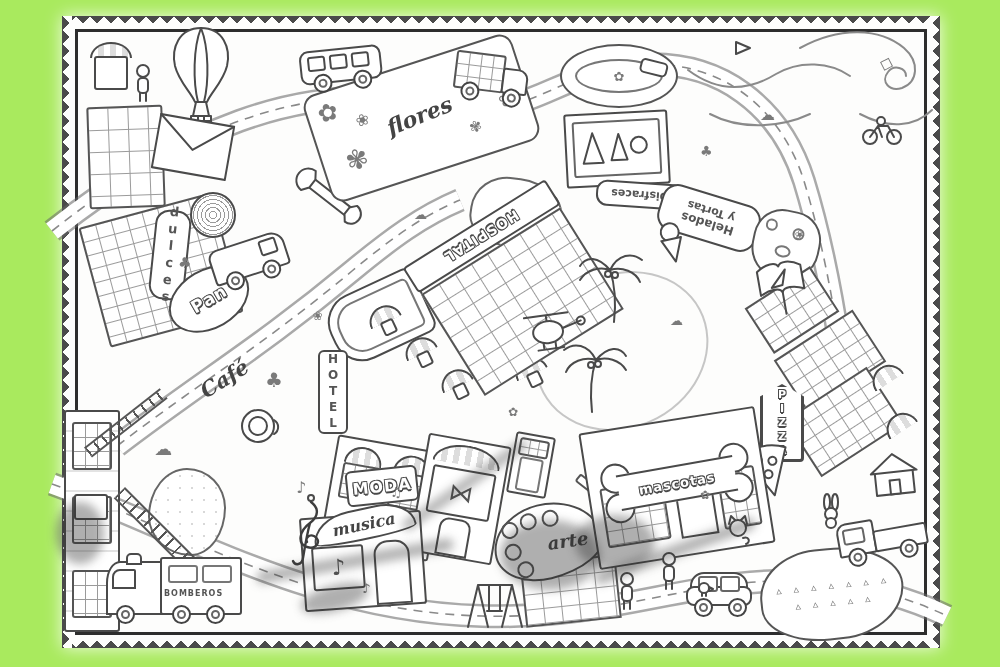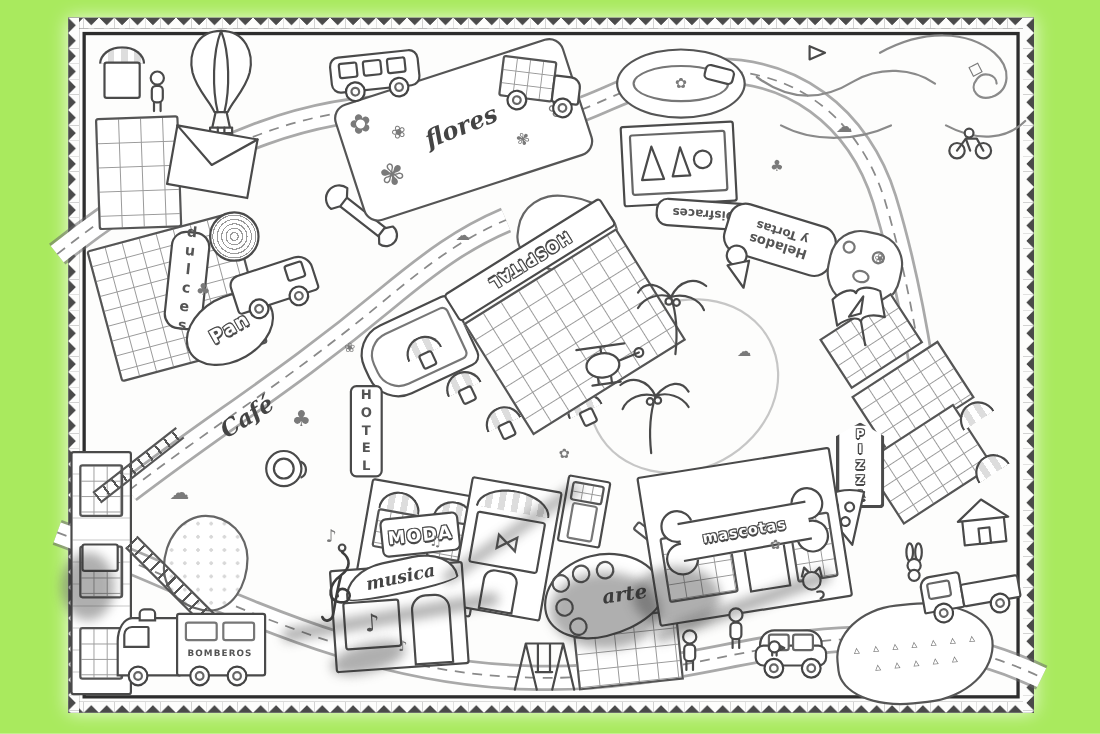--- a/index.html
+++ b/index.html
@@ -404,21 +404,21 @@
   <div class="el" style="left:26px;top:430px;width:96px;height:9px;transform:rotate(-38deg);transform-origin:0 50%;border-top:2px solid #555;border-bottom:2px solid #555;background:repeating-linear-gradient(90deg,#555 0 2px,transparent 2px 10px)"></div>
   <div class="b el" style="left:12px;top:478px;width:30px;height:22px"></div>
   <div class="el" style="left:86px;top:452px;width:74px;height:84px;border:2px solid #666;border-radius:50% 50% 45% 55%/55% 45% 55% 45%;background-color:#fff;background-image:radial-gradient(#d8d8d8 1.5px,transparent 1.5px);background-size:12px 12px"></div>
   <div class="el" style="left:63px;top:471px;width:114px;height:12px;transform:rotate(45deg);transform-origin:0 0;border-top:2px solid #555;border-bottom:2px solid #555;background:repeating-linear-gradient(90deg,#555 0 2px,transparent 2px 10px)"></div>
   <div class="el" style="left:44px;top:521px;width:134px;height:90px">
     <div class="b" style="left:0;top:24px;width:54px;height:50px;border-radius:14px 2px 0 0/22px 2px 0 0"></div>
     <div class="b" style="left:6px;top:32px;width:20px;height:16px;border-radius:8px 2px 0 0"></div>
     <div class="b" style="left:54px;top:20px;width:78px;height:54px"></div>
     <div class="b" style="left:62px;top:28px;width:26px;height:14px;border-color:#777"></div>
     <div class="b" style="left:96px;top:28px;width:26px;height:14px;border-color:#777"></div>
-    <span class="plain" style="position:absolute;left:58px;top:52px;width:72px;text-align:center;font-size:8px;letter-spacing:1px">BOMBEROS</span>
+    <span class="plain" style="position:absolute;left:58px;top:52px;width:72px;text-align:left;font-size:8px;letter-spacing:1px">BOMBEROS</span>
     <div class="wheel" style="left:10px;top:68px"></div>
     <div class="wheel" style="left:66px;top:68px"></div>
     <div class="wheel" style="left:100px;top:68px"></div>
     <div class="b" style="left:20px;top:16px;width:12px;height:8px;border-radius:5px 5px 0 0"></div>
   </div>
 
   <span class="doodle" style="left:92px;top:424px;font-size:18px">☁</span>
   <span class="doodle" style="left:352px;top:192px;font-size:13px">☁</span>
   <span class="doodle" style="left:608px;top:298px;font-size:13px">☁</span>
   <span class="doodle" style="left:698px;top:92px;font-size:15px">☁</span>

